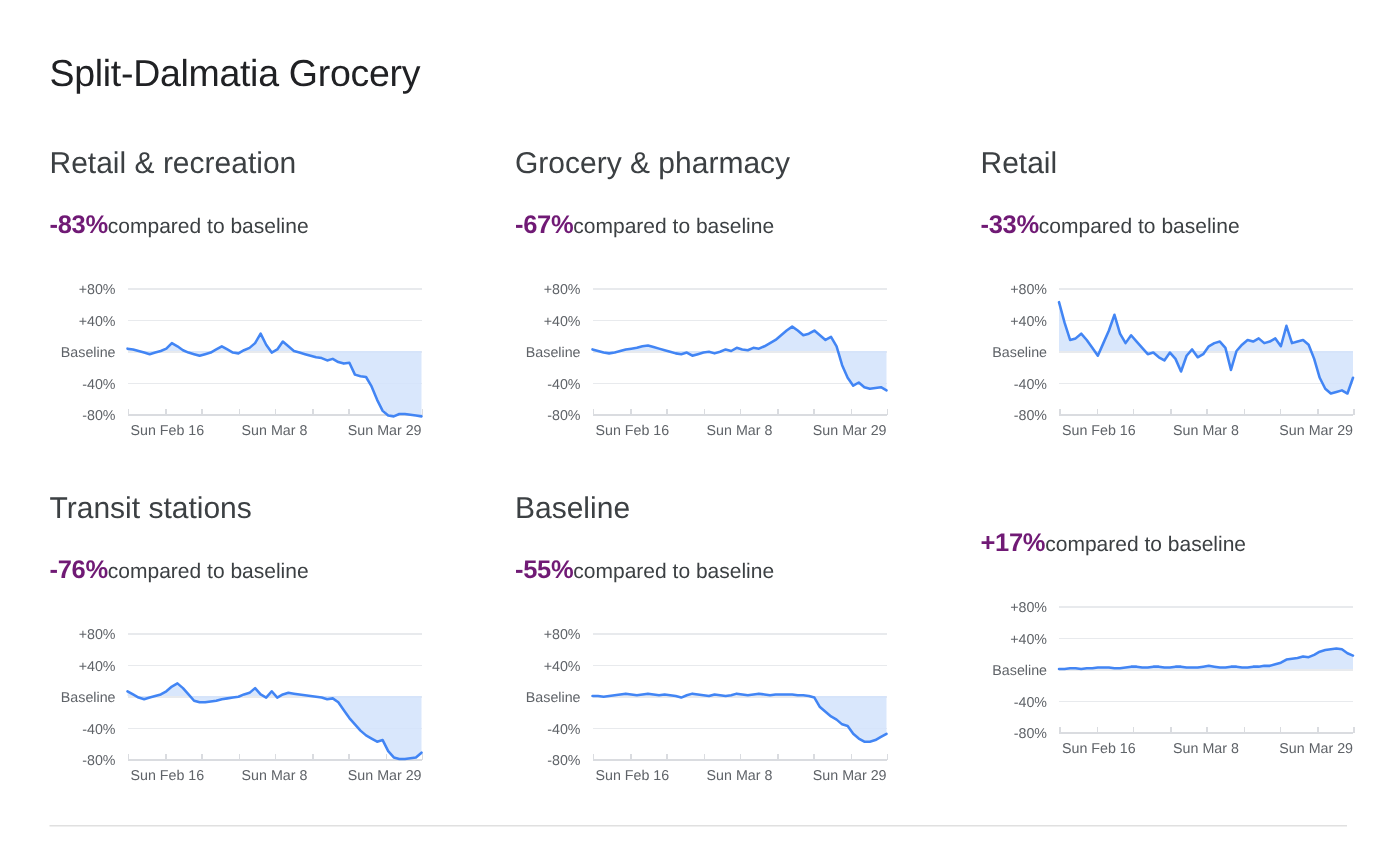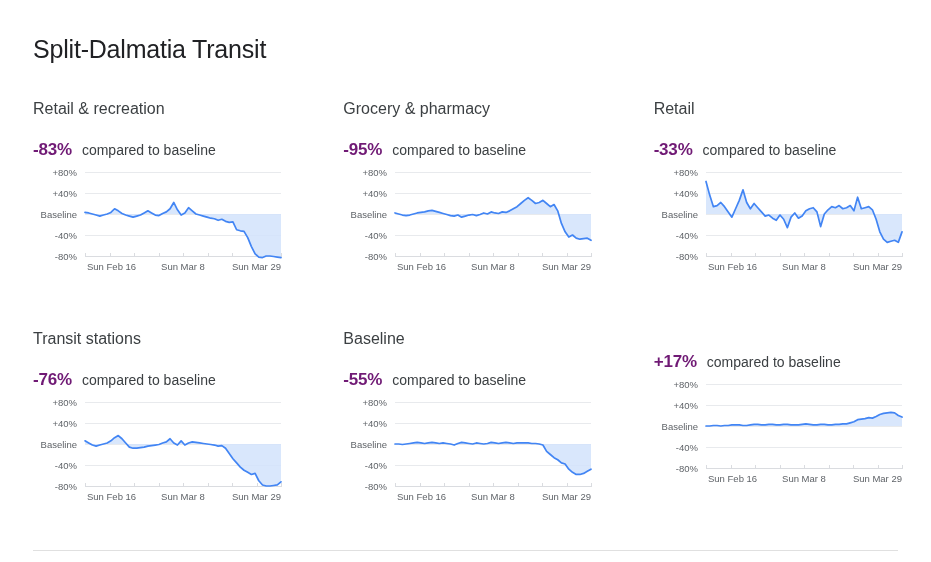--- a/index.html
+++ b/index.html
@@ -43,21 +43,21 @@
     flex-direction: row;
     height: 230px;
   }
   .panel {
     width: 287px;
     margin-left: 33px;
     position: relative;
     box-sizing: border-box;
   }
   .panel-cat {
-    font-size: 16px;
+    font-size: 20px;
     font-weight: 400;
     color: #3c4043;
     line-height: 18px;
     height: 18px;
     white-space: nowrap;
   }
   .panel-summary {
     margin-top: 22px;
     height: 22px;
     display: flex;
@@ -67,24 +67,23 @@
   .panel-value {
     font-size: 17px;
     font-weight: 700;
     color: #701a75;
     letter-spacing: -0.2px;
   }
   .panel-caption {
     font-size: 14px;
     font-weight: 400;
     color: #3c4043;
-    margin-left: 10px;
   }
   .chart-wrap {
-    margin-top: 4px;
+    margin-top: 24px;
     width: 250px;
     height: 112px;
     position: relative;
   }
   .chart-wrap svg {
     display: block;
   }
   .ylabel {
     font-family: "Liberation Sans", sans-serif;
     font-size: 9.5px;
@@ -130,21 +129,21 @@
     width: 865px;
     height: 1px;
     background: #e0e0e0;
   }
 </style>
 </head>
 <body>
 
 <div id="page">
 
-  <div class="page-title">Split-Dalmatia Transit</div>
+  <div class="page-title">Split-Dalmatia Grocery</div>
 
   <div class="grid">
     <div class="row">
       <div class="panel">
         <div class="panel-cat">Retail &amp; recreation</div>
         <div class="panel-summary">
           <span class="panel-value">-83%</span>
           <span class="panel-caption">compared to baseline</span>
         </div>
         <div class="chart-wrap">
@@ -173,21 +172,21 @@
               <text x="54" y="104" text-anchor="start" class="xlabel">Sun Feb 16</text>
               <text x="150" y="104" text-anchor="middle" class="xlabel">Sun Mar 8</text>
               <text x="248" y="104" text-anchor="end" class="xlabel">Sun Mar 29</text>
             </svg>
           </div>
       </div>
 
       <div class="panel">
         <div class="panel-cat">Grocery &amp; pharmacy</div>
         <div class="panel-summary">
-          <span class="panel-value">-95%</span>
+          <span class="panel-value">-67%</span>
           <span class="panel-caption">compared to baseline</span>
         </div>
         <div class="chart-wrap">
             <svg width="250" height="112" viewBox="0 0 250 112">
               <line x1="52" x2="248" y1="6.5" y2="6.5" class="gridline"></line>
               <text x="44" y="10" class="ylabel">+80%</text>
               <line x1="52" x2="248" y1="27.5" y2="27.5" class="gridline"></line>
               <text x="44" y="31" class="ylabel">+40%</text>
               <line x1="52" x2="248" y1="48.5" y2="48.5" class="gridline"></line>
               <text x="44" y="52" class="ylabel">Baseline</text>

